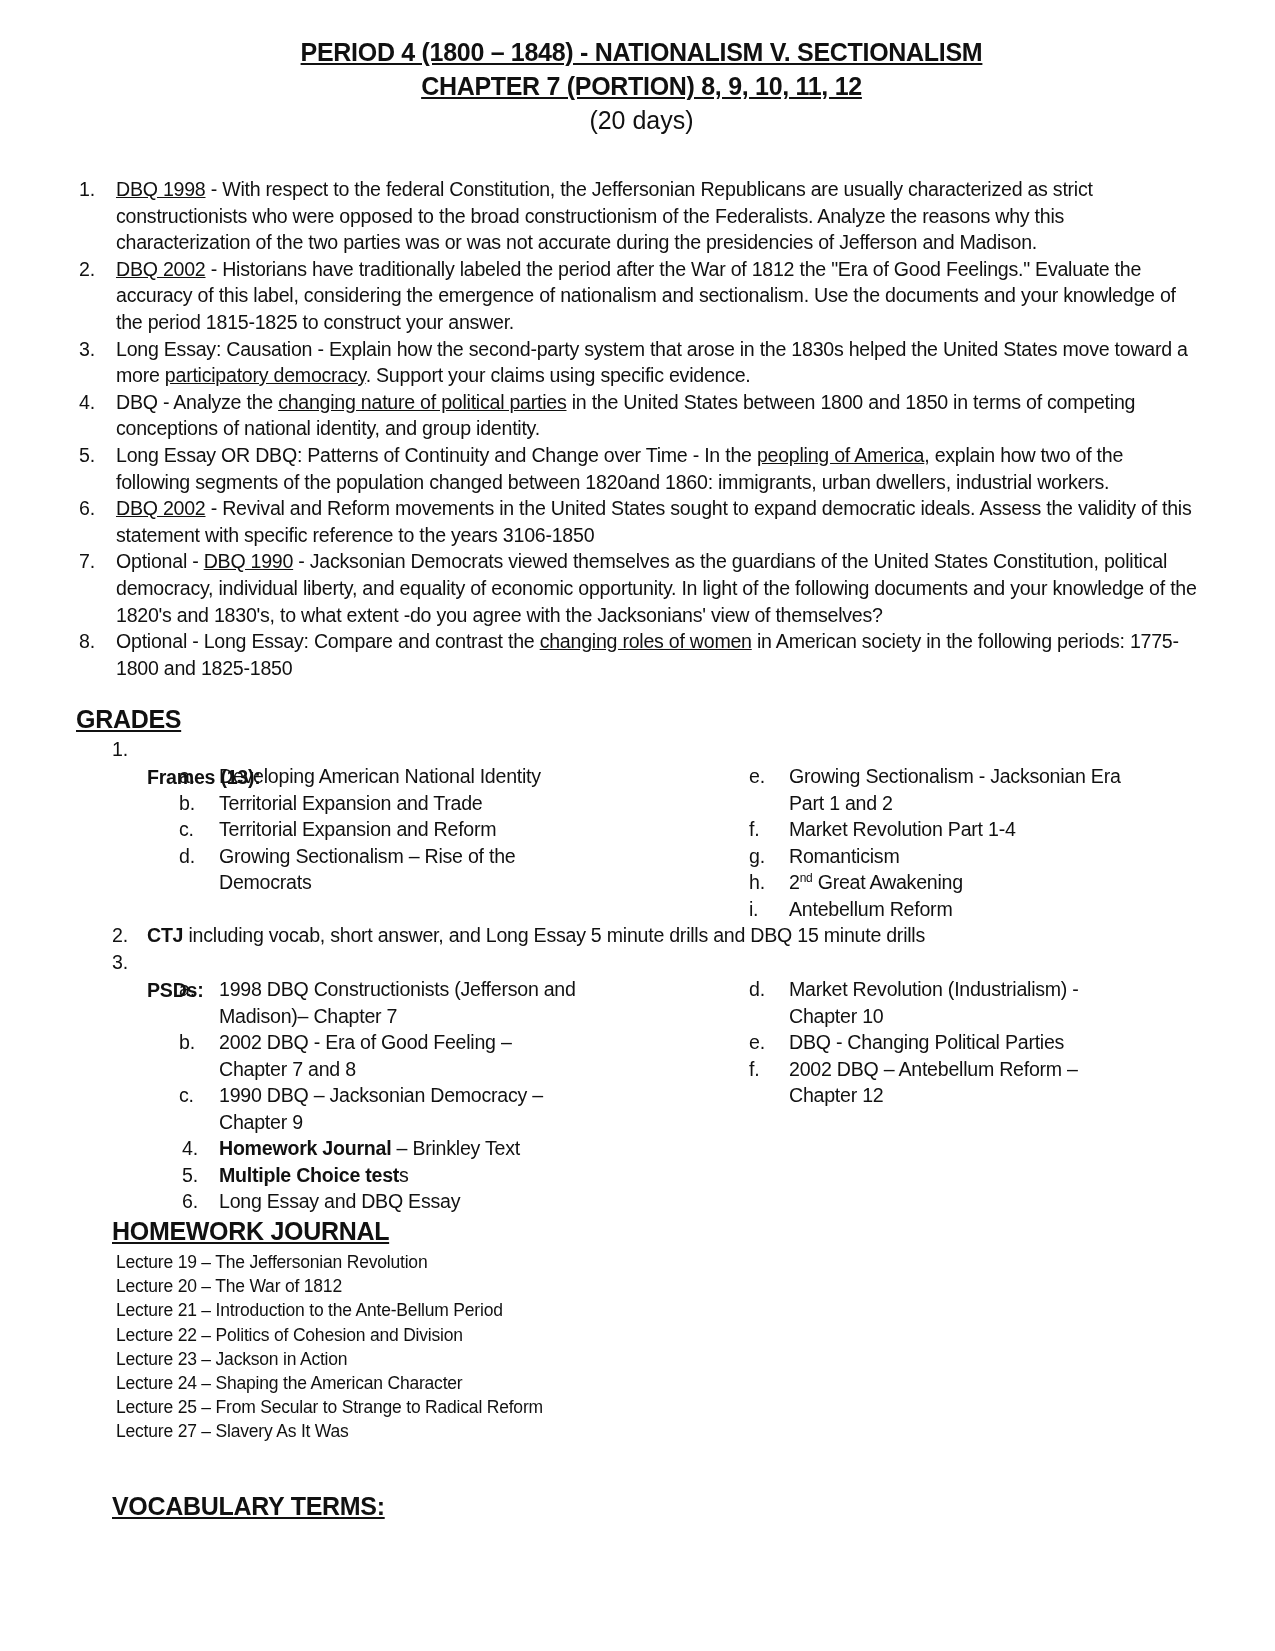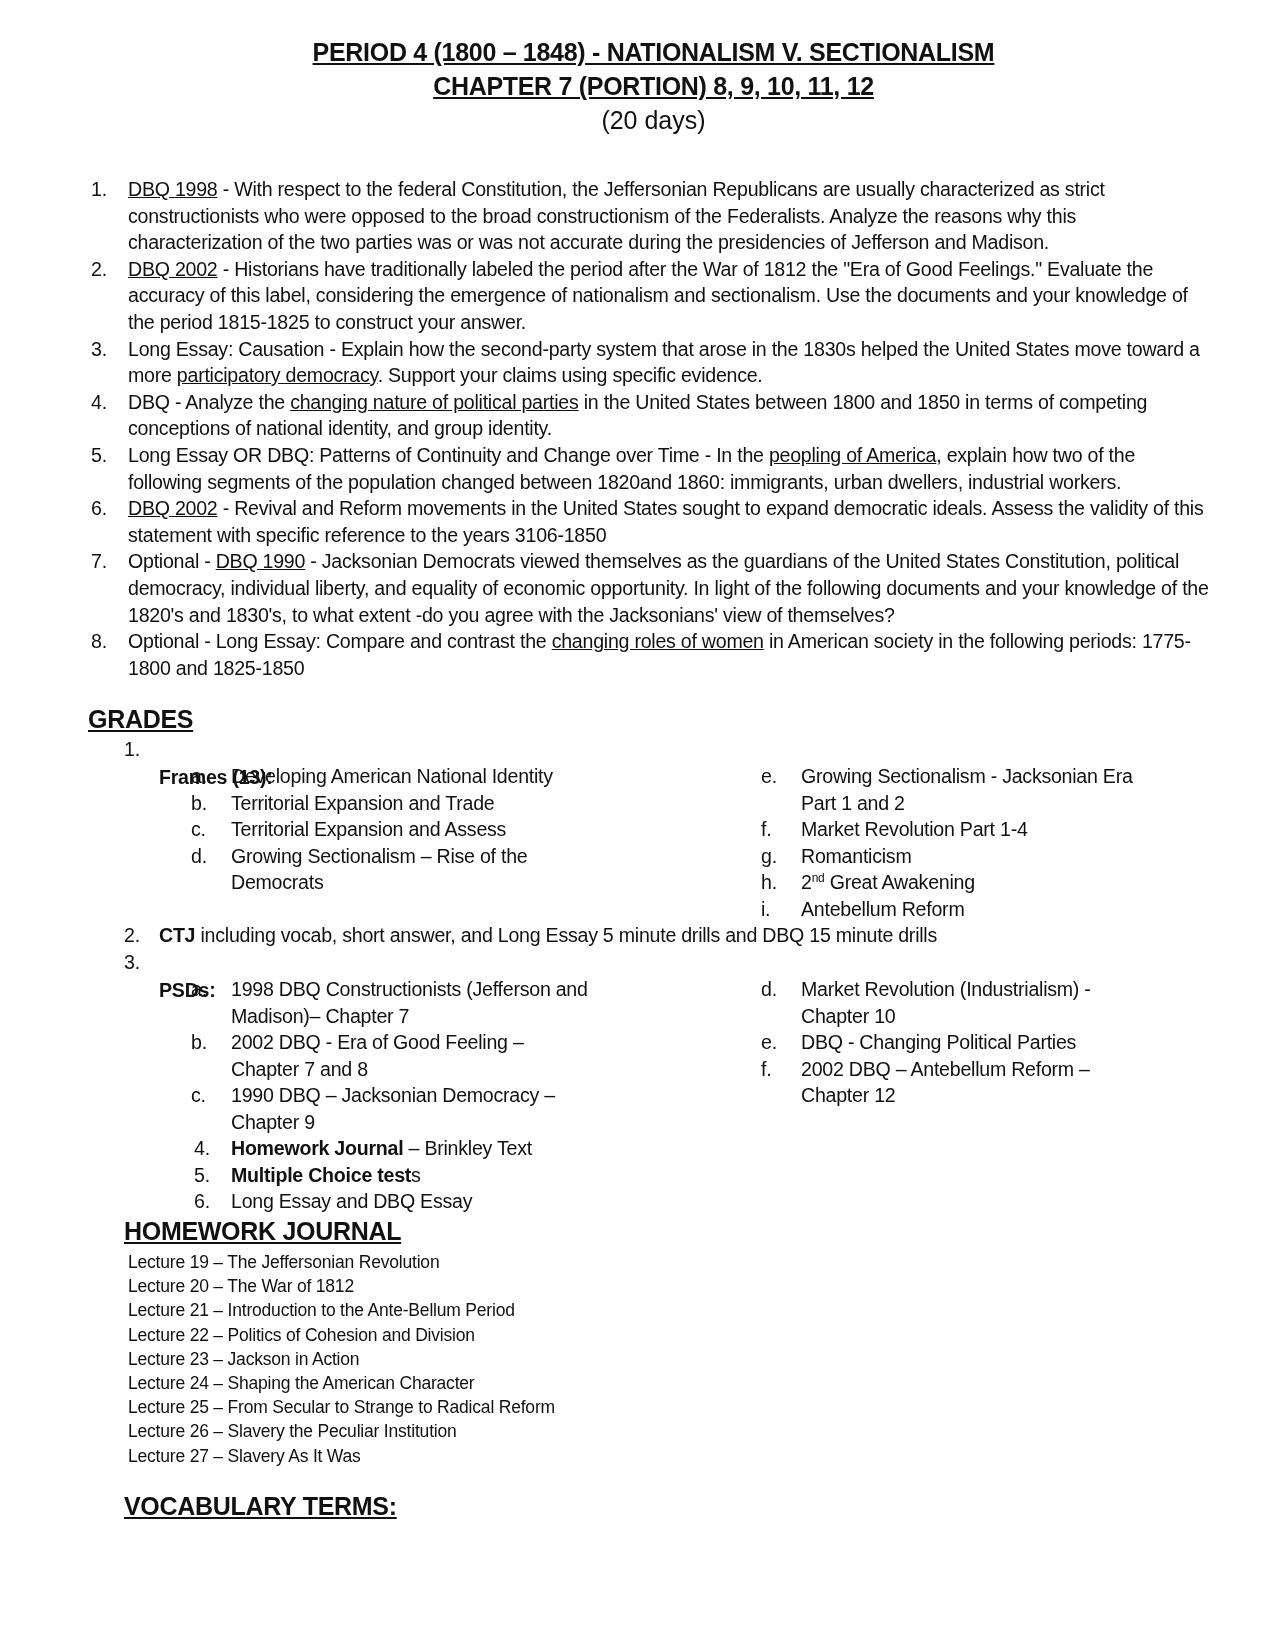--- a/index.html
+++ b/index.html
@@ -1,20 +1,20 @@
 <!DOCTYPE html>
 <html><head>
 <meta charset="utf-8">
 <style>
   html, body { margin: 0; padding: 0; background: #ffffff; }
   body {
     width: 1275px; height: 1651px; position: relative; overflow: hidden;
     font-family: "Liberation Sans", sans-serif; color: #111111;
   }
-  .page { position: absolute; left: 16px; top: 0; width: 1075px; height: 1651px; }
+  .page { position: absolute; left: 4px; top: 0; width: 1075px; height: 1651px; }
   .title {
     position: absolute; left: 0; width: 1275px; text-align: center;
     font-size: 25px; font-weight: bold; text-decoration: underline;
     letter-spacing: -0.3px; white-space: nowrap;
   }
   .subtitle {
     position: absolute; left: 0; width: 1275px; text-align: center;
     font-size: 25px; white-space: nowrap;
   }
   .h1 {
@@ -67,21 +67,21 @@
       <div class="sub-item" style="left: 175px; top: 763px;">
         <span class="letter">a.</span>
         <span class="text">Developing American National Identity</span>
       </div>
       <div class="sub-item" style="left: 175px; top: 789.6px;">
         <span class="letter">b.</span>
         <span class="text">Territorial Expansion and Trade</span>
       </div>
       <div class="sub-item" style="left: 175px; top: 816.2px;">
         <span class="letter">c.</span>
-        <span class="text">Territorial Expansion and Assess</span>
+        <span class="text">Territorial Expansion and Reform</span>
       </div>
       <div class="sub-item" style="left: 175px; top: 842.8px;">
         <span class="letter">d.</span>
         <span class="text">Growing Sectionalism – Rise of the Democrats</span>
       </div>
     </div>
   <div id="frames-right">
       <div class="sub-item" style="left: 745px; top: 763px;">
         <span class="letter">e.</span>
         <span class="text">Growing Sectionalism - Jacksonian Era Part 1 and 2</span>
@@ -160,19 +160,18 @@
   <div class="h1" style="left:108px; top:1217px;">HOMEWORK JOURNAL</div>
 
   <div class="lectures">
       <div class="lecture">Lecture 19 – The Jeffersonian Revolution</div>
       <div class="lecture">Lecture 20 – The War of 1812</div>
       <div class="lecture">Lecture 21 – Introduction to the Ante-Bellum Period</div>
       <div class="lecture">Lecture 22 – Politics of Cohesion and Division</div>
       <div class="lecture">Lecture 23 – Jackson in Action</div>
       <div class="lecture">Lecture 24 – Shaping the American Character</div>
       <div class="lecture">Lecture 25 – From Secular to Strange to Radical Reform</div>
-      <div class="lecture">Lecture 26 – Slavery the Peculiar Institution</div>
       <div class="lecture">Lecture 27 – Slavery As It Was</div>
     </div>
 
   <div class="h1" style="left:108px; top:1492px;">VOCABULARY TERMS:</div>
 
 </div>
 
 </body></html>

